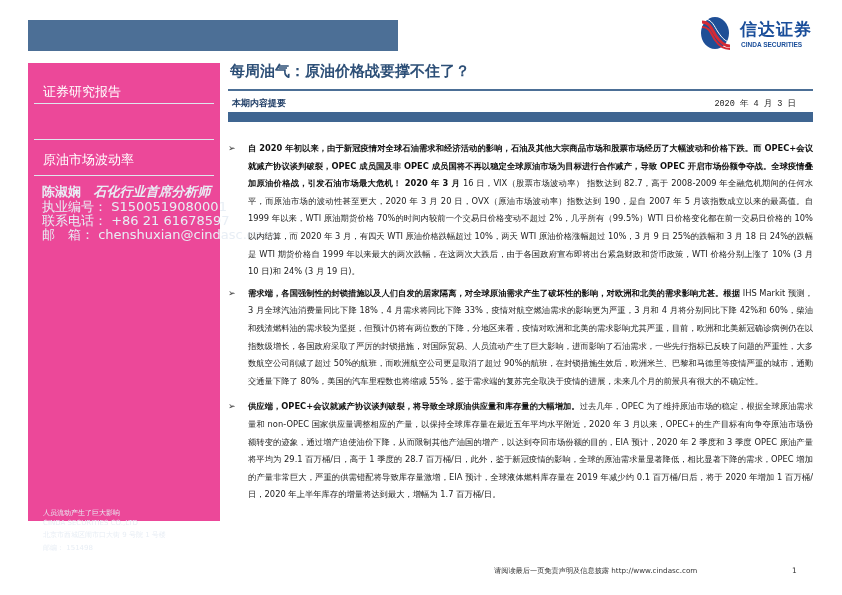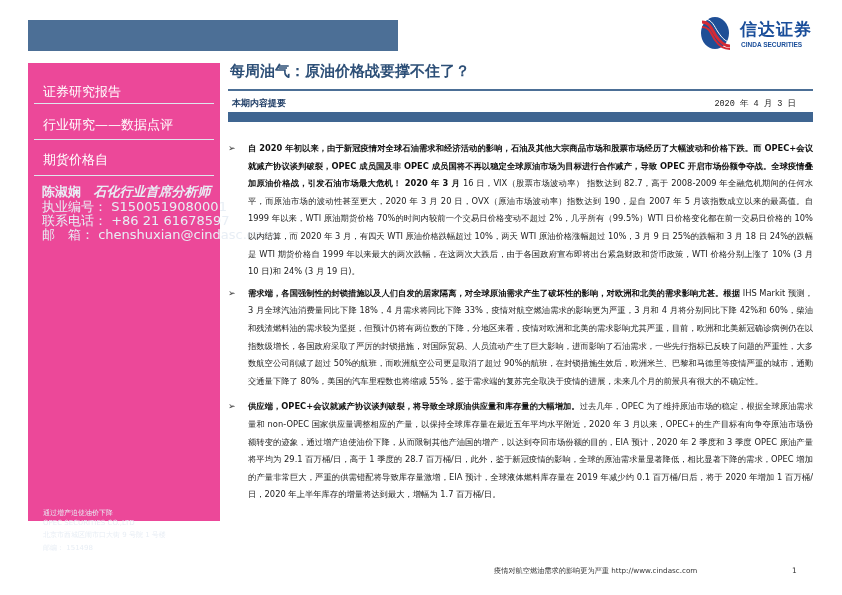--- a/index.html
+++ b/index.html
@@ -47,44 +47,43 @@
     <path d="M2 11 C10 11, 11 18, 15 24 S24 33, 30 33" stroke="#d42a35" stroke-width="2" fill="none"></path>
     <path d="M4 3 C12 3, 14 10, 18 16 S26 26, 30 26" stroke="#ffffff" stroke-width="1" fill="none"></path>
   </svg>
   <span class="logo-cn">信达证券</span>
   <span class="logo-en">CINDA SECURITIES</span>
 </div>
 
 <div class="sidebar">
   <div class="side-cat" style="top:20px">证券研究报告</div>
   <div class="side-rule" style="top:40px"></div>
-  <div class="side-cat" style="top:53px">行业研究——数据点评</div>
   <div class="side-rule" style="top:76px"></div>
-  <div class="side-cat" style="top:88px">期货价格自</div>
+  <div class="side-cat" style="top:88px">原油市场波动率</div>
   <div class="side-rule" style="top:112px"></div>
 
   <div class="analyst" style="top:120px">
     <b>陈淑娴</b>&nbsp;&nbsp;
     <b style="font-style:italic">石化行业首席分析师</b>
   </div>
   <div class="analyst" style="top:135px">
     <span>执业编号：</span>
     <span>S1500519080001</span>
   </div>
   <div class="analyst" style="top:149px">
     <span>联系电话：</span>
     <span>+86 21 61678597</span>
   </div>
   <div class="analyst" style="top:163px">
     <span>邮　箱：</span>
     <span>chenshuxian@cindasc.com</span>
   </div>
 
-  <div class="company" style="top:445px">通过增产迫使油价下降</div>
-  <div class="company" style="top:456px">OPEC SECURITIES CO.,LTD</div>
+  <div class="company" style="top:445px">人员流动产生了巨大影响</div>
+  <div class="company" style="top:456px">CINDA SECURITIES CO.,LTD</div>
   <div class="company" style="top:467px">北京市西城区闹市口大街 9 号院 1 号楼</div>
   <div class="company" style="top:480px">
     <span>邮编：</span>
     <span>151498</span>
   </div>
 </div>
 
 <div class="title">每周油气：原油价格战要撑不住了？</div>
 <div class="hr-title"></div>
 <div class="summary-label">本期内容提要</div>
@@ -99,14 +98,14 @@
   <div class="bullet b2">
     <span class="mark">➢</span>
     <span class="lead">需求端，各国强制性的封锁措施以及人们自发的居家隔离，对全球原油需求产生了破坏性的影响，对欧洲和北美的需求影响尤甚。根据</span><span> IHS Markit 预测，3 月全球汽油消费量同比下降 18%，4 月需求将同比下降 33%，疫情对航空燃油需求的影响更为严重，3 月和 4 月将分别同比下降 42%和 60%，柴油和残渣燃料油的需求较为坚挺，但预计仍将有两位数的下降，分地区来看，疫情对欧洲和北美的需求影响尤其严重，目前，欧洲和北美新冠确诊病例仍在以指数级增长，各国政府采取了严厉的封锁措施，对国际贸易、人员流动产生了巨大影响，进而影响了石油需求，一些先行指标已反映了问题的严重性，大多数航空公司削减了超过 50%的航班，而欧洲航空公司更是取消了超过 90%的航班，在封锁措施生效后，欧洲米兰、巴黎和马德里等疫情严重的城市，通勤交通量下降了 80%，美国的汽车里程数也将缩减 55%，鉴于需求端的复苏完全取决于疫情的进展，未来几个月的前景具有很大的不确定性。</span>
   </div>
   <div class="bullet b3">
     <span class="mark">➢</span>
     <span class="lead">供应端，OPEC+会议就减产协议谈判破裂，将导致全球原油供应量和库存量的大幅增加。</span><span>过去几年，OPEC 为了维持原油市场的稳定，根据全球原油需求量和 non-OPEC 国家供应量调整相应的产量，以保持全球库存量在最近五年平均水平附近，2020 年 3 月以来，OPEC+的生产目标有向争夺原油市场份额转变的迹象，通过增产迫使油价下降，从而限制其他产油国的增产，以达到夺回市场份额的目的，EIA 预计，2020 年 2 季度和 3 季度 OPEC 原油产量将平均为 29.1 百万桶/日，高于 1 季度的 28.7 百万桶/日，此外，鉴于新冠疫情的影响，全球的原油需求量显著降低，相比显著下降的需求，OPEC 增加的产量非常巨大，严重的供需错配将导致库存量激增，EIA 预计，全球液体燃料库存量在 2019 年减少约 0.1 百万桶/日后，将于 2020 年增加 1 百万桶/日，2020 年上半年库存的增量将达到最大，增幅为 1.7 百万桶/日。</span>
   </div>
 </div>
 
-<div class="footer">疫情对航空燃油需求的影响更为严重 http://www.cindasc.com</div>
+<div class="footer">请阅读最后一页免责声明及信息披露 http://www.cindasc.com</div>
 <div class="page-num">1</div>
 
 </body></html>

